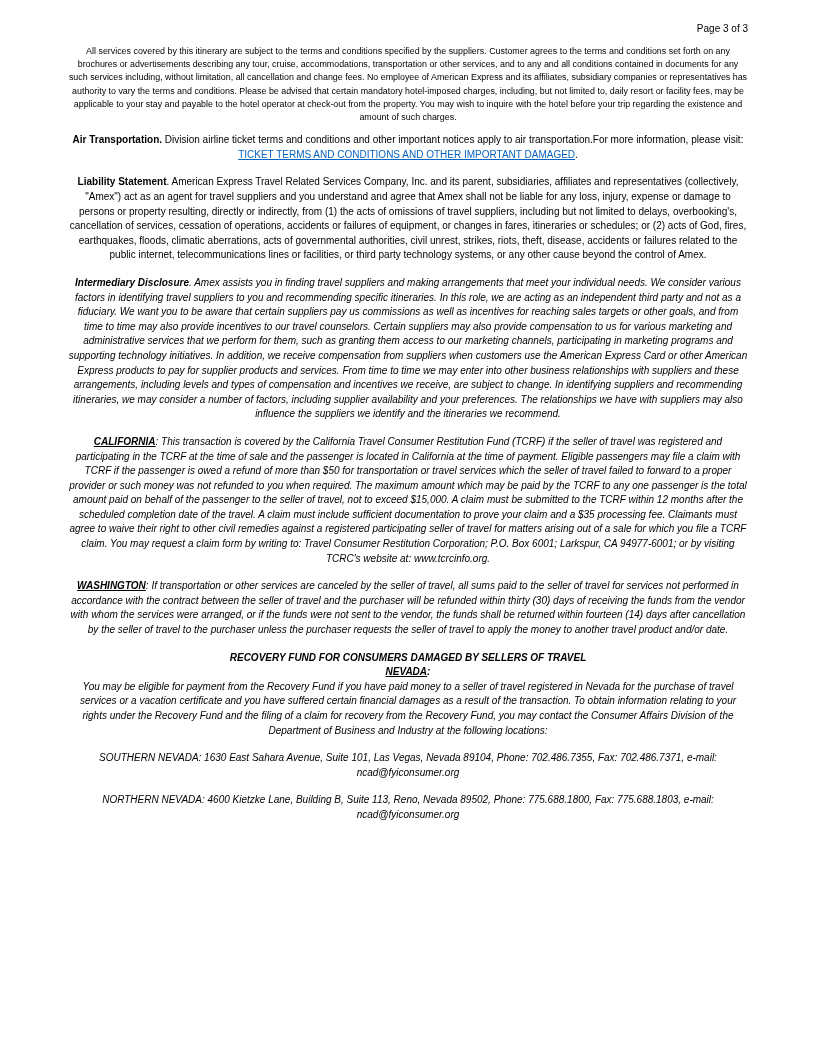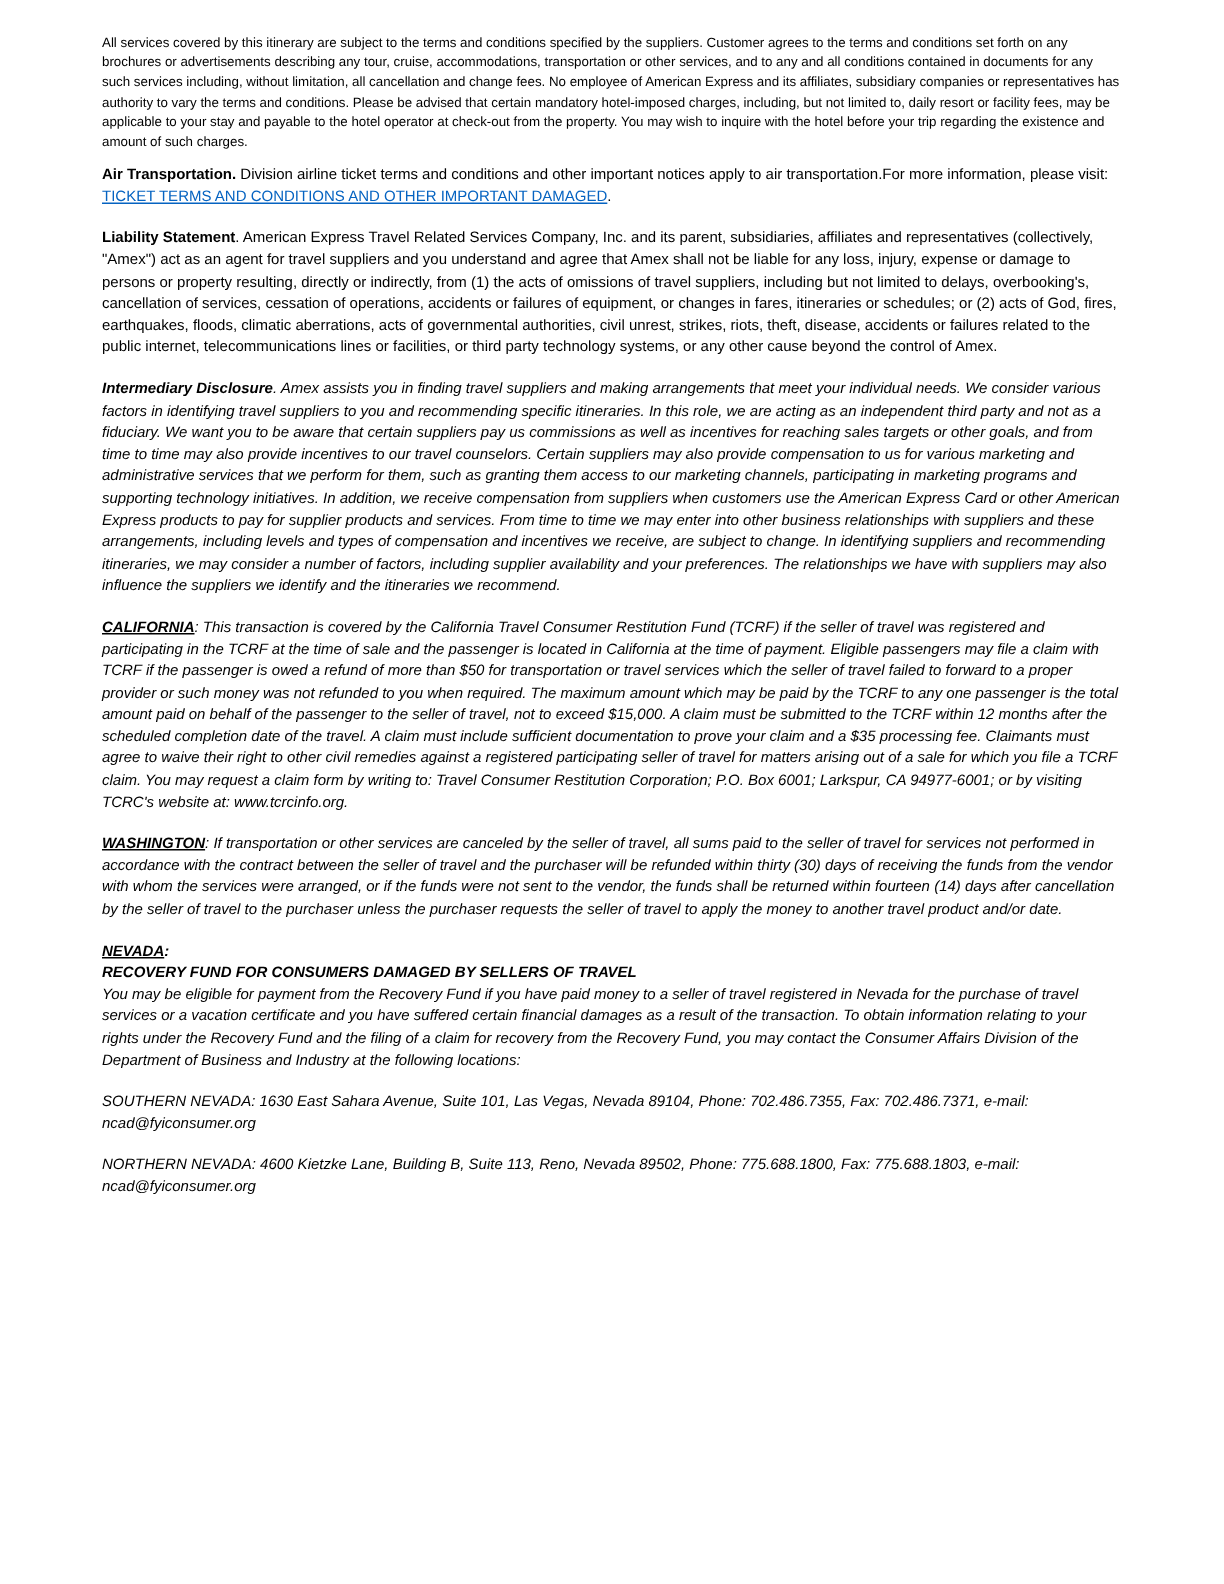--- a/index.html
+++ b/index.html
@@ -22,21 +22,21 @@
   .page-number {
     text-align: right;
     font-size: 10px;
     line-height: 13px;
     margin: 0 0 10px 0;
   }
   p.para {
     font-size: 10px;
     line-height: 14.6px;
     margin: 0 0 13px 0;
-    text-align: left;
+    text-align: center;
   }
   p.small-para {
     font-size: 8.9px;
     line-height: 13.2px;
     margin: 0 0 9px 0;
   }
   .gap-lg { margin-top: 15px; font-style: italic; }
   .gap-md { margin-top: 8px; }
   .bold { font-weight: bold; }
   .underline { text-decoration: underline; }
@@ -45,36 +45,37 @@
     color: #0563c1;
     text-decoration: underline;
     cursor: pointer;
   }
 </style>
 </head>
 <body>
 
 <div class="page">
 
+  <div class="page-number">Page 3 of 3</div>
 
   <p class="para small-para">All services covered by this itinerary are subject to the terms and conditions specified by the suppliers. Customer agrees to the terms and conditions set forth on any brochures or advertisements describing any tour, cruise, accommodations, transportation or other services, and to any and all conditions contained in documents for any such services including, without limitation, all cancellation and change fees. No employee of American Express and its affiliates, subsidiary companies or representatives has authority to vary the terms and conditions. Please be advised that certain mandatory hotel-imposed charges, including, but not limited to, daily resort or facility fees, may be applicable to your stay and payable to the hotel operator at check-out from the property.  You may wish to inquire with the hotel before your trip regarding the existence and amount of such charges.</p>
 
   <p class="para"><span class="bold">Air Transportation.</span><span>  Division airline ticket terms and conditions and other important notices apply to air transportation.For more information, please visit: </span><a class="doc-link" href="#">TICKET TERMS AND CONDITIONS AND OTHER IMPORTANT DAMAGED</a><span>.</span></p>
 
   <p class="para gap-md"><span class="bold">Liability Statement</span><span>.  American Express Travel Related Services Company, Inc. and its parent, subsidiaries, affiliates and representatives (collectively, "Amex") act as an agent for travel suppliers and you understand and agree that Amex shall not be liable for any loss, injury, expense or damage to persons or property resulting, directly or indirectly, from (1) the acts of omissions of travel suppliers, including but not limited to delays, overbooking's, cancellation of services, cessation of operations, accidents or failures of equipment, or changes in fares, itineraries or schedules; or (2) acts of God, fires, earthquakes, floods, climatic aberrations, acts of governmental authorities, civil unrest, strikes, riots, theft, disease, accidents or failures related to the public internet, telecommunications lines or facilities, or third party technology systems, or any other cause beyond the control of Amex.</span></p>
 
   <p class="para gap-lg"><span class="bold">Intermediary Disclosure</span><span>.  Amex assists you in finding travel suppliers and making arrangements that meet your individual needs. We consider various factors in identifying travel suppliers to you and recommending specific itineraries.  In this role, we are acting as an independent third party and not as a fiduciary. We want you to be aware that certain suppliers pay us commissions as well as incentives for reaching sales targets or other goals, and from time to time may also provide incentives to our travel counselors.  Certain suppliers may also provide compensation to us for various marketing and administrative services that we perform for them, such as granting them access to our marketing channels, participating in marketing programs and supporting technology initiatives.  In addition, we receive compensation from suppliers when customers use the American Express Card or other American Express products to pay for supplier products and services. From time to time we may enter into other business relationships with suppliers and these arrangements, including levels and types of compensation and incentives we receive, are subject to change.  In identifying suppliers and recommending itineraries, we may consider a number of factors, including supplier availability and your preferences.  The relationships we have with suppliers may also influence the suppliers we identify and the itineraries we recommend.</span></p>
 
   <p class="para gap-lg"><span class="bold underline">CALIFORNIA</span><span>:  This transaction is covered by the California Travel Consumer Restitution Fund (TCRF) if the seller of travel was registered and participating in the TCRF at the time of sale and the passenger is located in California at the time of payment. Eligible passengers may file a claim with TCRF if the passenger is owed a refund of more than $50 for transportation or travel services which the seller of travel failed to forward to a proper provider or such money was not refunded to you when required. The maximum amount which may be paid by the TCRF to any one passenger is the total amount paid on behalf of the passenger to the seller of travel, not to exceed $15,000. A claim must be submitted to the TCRF within 12 months after the scheduled completion date of the travel. A claim must include sufficient documentation to prove your claim and a $35 processing fee. Claimants must agree to waive their right to other civil remedies against a registered participating seller of travel for matters arising out of a sale for which you file a TCRF claim. You may request a claim form by writing to: Travel Consumer Restitution Corporation; P.O. Box 6001; Larkspur, CA 94977-6001; or by visiting TCRC's website at: www.tcrcinfo.org.</span></p>
 
   <p class="para gap-lg"><span class="bold underline">WASHINGTON</span><span>:  If transportation or other services are canceled by the seller of travel, all sums paid to the seller of travel for services not performed in accordance with the contract between the seller of travel and the purchaser will be refunded within thirty (30) days of receiving the funds from the vendor with whom the services were arranged, or if the funds were not sent to the vendor, the funds shall be returned within fourteen (14) days after cancellation by the seller of travel to the purchaser unless the purchaser requests the seller of travel to apply the money to another travel product and/or date.</span></p>
 
   <p class="para gap-lg">
+      <span class="line bold">RECOVERY FUND FOR CONSUMERS DAMAGED BY SELLERS OF TRAVEL</span>
       <span class="line"><span class="bold underline">NEVADA</span><span class="bold">:</span></span>
-      <span class="line bold">RECOVERY FUND FOR CONSUMERS DAMAGED BY SELLERS OF TRAVEL</span>
       <span class="line">You may be eligible for payment from the Recovery Fund if you have paid money to a seller of travel registered in Nevada for the purchase of travel services or a vacation certificate and you have suffered certain financial damages as a result of the transaction. To obtain information relating to your rights under the Recovery Fund and the filing of a claim for recovery from the Recovery Fund, you may contact the Consumer Affairs Division of the Department of Business and Industry at the following locations:</span>
     </p>
 
   <p class="para gap-lg">SOUTHERN NEVADA: 1630 East Sahara Avenue, Suite 101, Las Vegas, Nevada 89104, Phone: 702.486.7355, Fax: 702.486.7371, e-mail: ncad@fyiconsumer.org</p>
 
   <p class="para gap-lg">NORTHERN NEVADA: 4600 Kietzke Lane, Building B, Suite 113, Reno, Nevada 89502, Phone: 775.688.1800, Fax: 775.688.1803, e-mail: ncad@fyiconsumer.org</p>
 
 
 </div>
 

